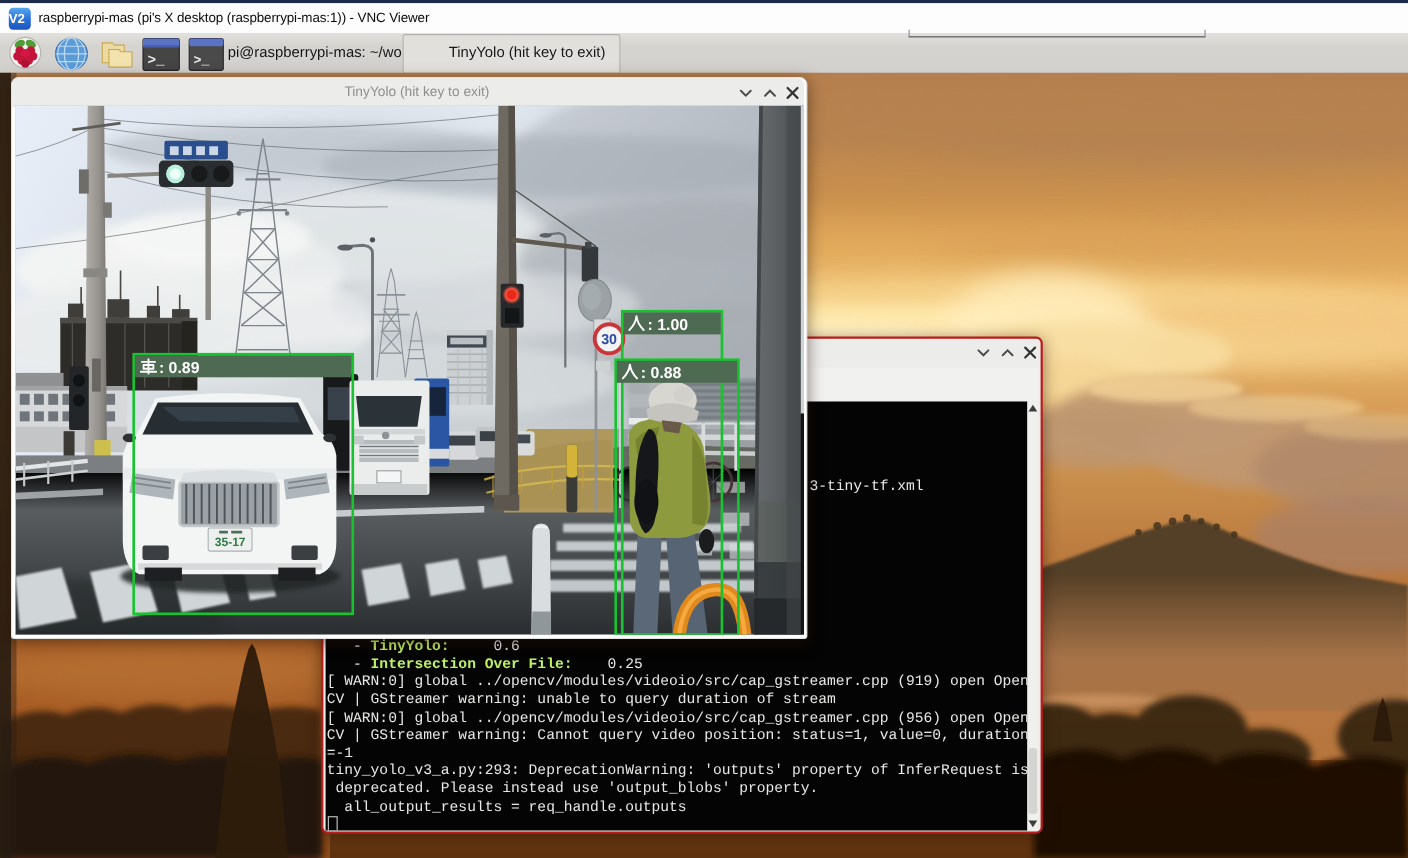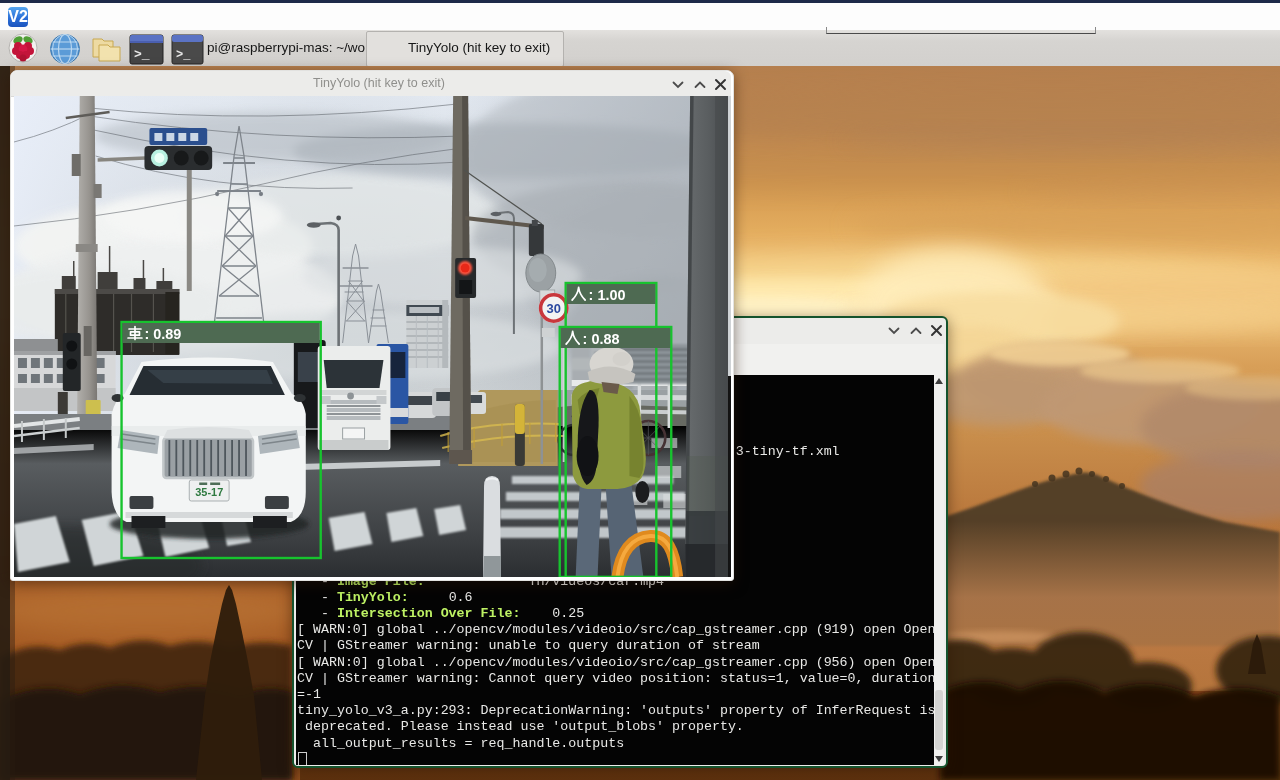--- a/index.html
+++ b/index.html
@@ -1,43 +1,44 @@
 <!DOCTYPE html>
 <html><head><meta charset="utf-8"><style>
 html,body{margin:0;padding:0;width:1280px;height:780px;overflow:hidden;background:#fff;font-family:"Liberation Sans",sans-serif;}
 #stage{position:absolute;left:0;top:0;width:1280px;height:780px;}
 .abs{position:absolute;}
 #topline{left:0;top:0;width:1280px;height:3px;background:#1e2a49;}
 #titlebar{left:0;top:3px;width:1280px;height:27px;background:#fdfdfd;}
-#vnclogo{left:8px;top:7px;width:20px;height:20px;border-radius:4px;background:linear-gradient(180deg,#57a7ef 0%,#2a6fd8 55%,#1c54bd 100%);color:#fff;font-weight:bold;font-size:16px;text-align:center;line-height:20px;}
+#vnclogo{left:8px;top:7px;width:20px;height:20px;border-radius:4px;background:linear-gradient(180deg,#57a7ef 0%,#2a6fd8 55%,#1c54bd 100%);color:#fff;font-weight:bold;font-size:12px;text-align:left;line-height:20px;}
 #vnctitle{left:35px;top:3px;height:27px;line-height:27px;font-size:12.2px;letter-spacing:-0.1px;color:#0a0a0a;}
 #toolbarline{left:826px;top:27px;width:268px;height:6px;border-left:1px solid #888;border-right:1px solid #888;border-bottom:1.5px solid #4a4a4a;z-index:30;}
 #taskbar{left:0;top:30px;width:1280px;height:36px;background:linear-gradient(180deg,#e3e1de 0%,#d6d4d1 30%,#d2d0cd 100%);border-bottom:1px solid #a6a4a1;}
 .tbtext{font-size:13.5px;color:#161616;line-height:36px;}
 #task2{left:366px;top:31px;width:196px;height:34px;background:#e2e0dd;border:1px solid #b4b2af;border-radius:2px;}
-#termwin{left:292px;top:316px;width:652px;height:448px;background:#ececea;border:2px solid #14532d;border-radius:6px;box-shadow:0 3px 14px rgba(40,18,4,.5);}
+#termwin{left:292px;top:306px;width:652px;height:448px;background:#ececea;border:2px solid #b91c1c;border-radius:6px;box-shadow:0 3px 14px rgba(40,18,4,.5);}
 #termtitle{position:absolute;left:0;top:0;width:100%;height:26px;}
 #termmenu{position:absolute;left:2px;top:26px;width:648px;height:31px;background:#f1f1ef;}
 #termblack{position:absolute;left:2px;top:57px;width:638px;height:390px;background:#040404;overflow:hidden;}
 #termscroll{position:absolute;left:640px;top:57px;width:10px;height:390px;background:#f0f0ee;}
 pre#tout{position:absolute;left:1px;top:69px;margin:0;font-family:"Liberation Mono",monospace;font-size:13.3px;line-height:16.2px;color:#e8e8e6;}
 pre#tout b{font-weight:bold;color:#bef264;}
 #cursor{position:absolute;left:2px;top:377px;width:7px;height:12px;border:1px solid #cccccc;}
 .wbtn{stroke:#4c4c4c;stroke-width:1.8;fill:none;stroke-linecap:round;}
 #yolowin{left:10px;top:70px;width:724px;height:510px;}
 #yoloframe{position:absolute;left:0;top:0;width:722px;height:509px;background:#fff;border-radius:7px 7px 3px 3px;box-shadow:0 3px 14px rgba(40,18,4,.5);border:1px solid #e2e2e0;}
 #yolotitle{position:absolute;left:1px;top:1px;width:720px;height:25px;background:#ececea;border-radius:6px 6px 0 0;border-bottom:1px solid #dadad8;}
 #yolotitle .t{position:absolute;left:8px;width:100%;text-align:center;top:0;height:25px;line-height:25px;font-size:12.5px;color:#8f8f8c;}
 #photo{position:absolute;left:4px;top:26px;width:717px;height:481px;overflow:hidden;background:#c9ced2;}
 </style></head>
 <body>
 <div id="stage">
 <div class="abs" id="topline"></div>
 <div class="abs" id="titlebar"></div>
 <div class="abs" id="vnclogo">V2</div>
+<div class="abs" id="vnctitle">raspberrypi-mas (pi's X desktop (raspberrypi-mas:1)) - VNC Viewer</div>
 <div class="abs" id="toolbarline"></div>
 <div class="abs" id="taskbar"></div>
 
 <svg class="abs" style="left:6px;top:33px" width="560" height="32" viewBox="0 0 560 32">
 
   <circle cx="17" cy="15" r="14" fill="#f2f1ef" stroke="#b5b3b0"></circle>
   <ellipse cx="12" cy="7" rx="5" ry="3.4" fill="#4f9e35" transform="rotate(-28 12 7)"></ellipse>
   <ellipse cx="22" cy="7" rx="5" ry="3.4" fill="#4f9e35" transform="rotate(28 22 7)"></ellipse>
   <circle cx="12" cy="13" r="4" fill="#c3143a"></circle>
       <circle cx="22" cy="13" r="4" fill="#c3143a"></circle>

